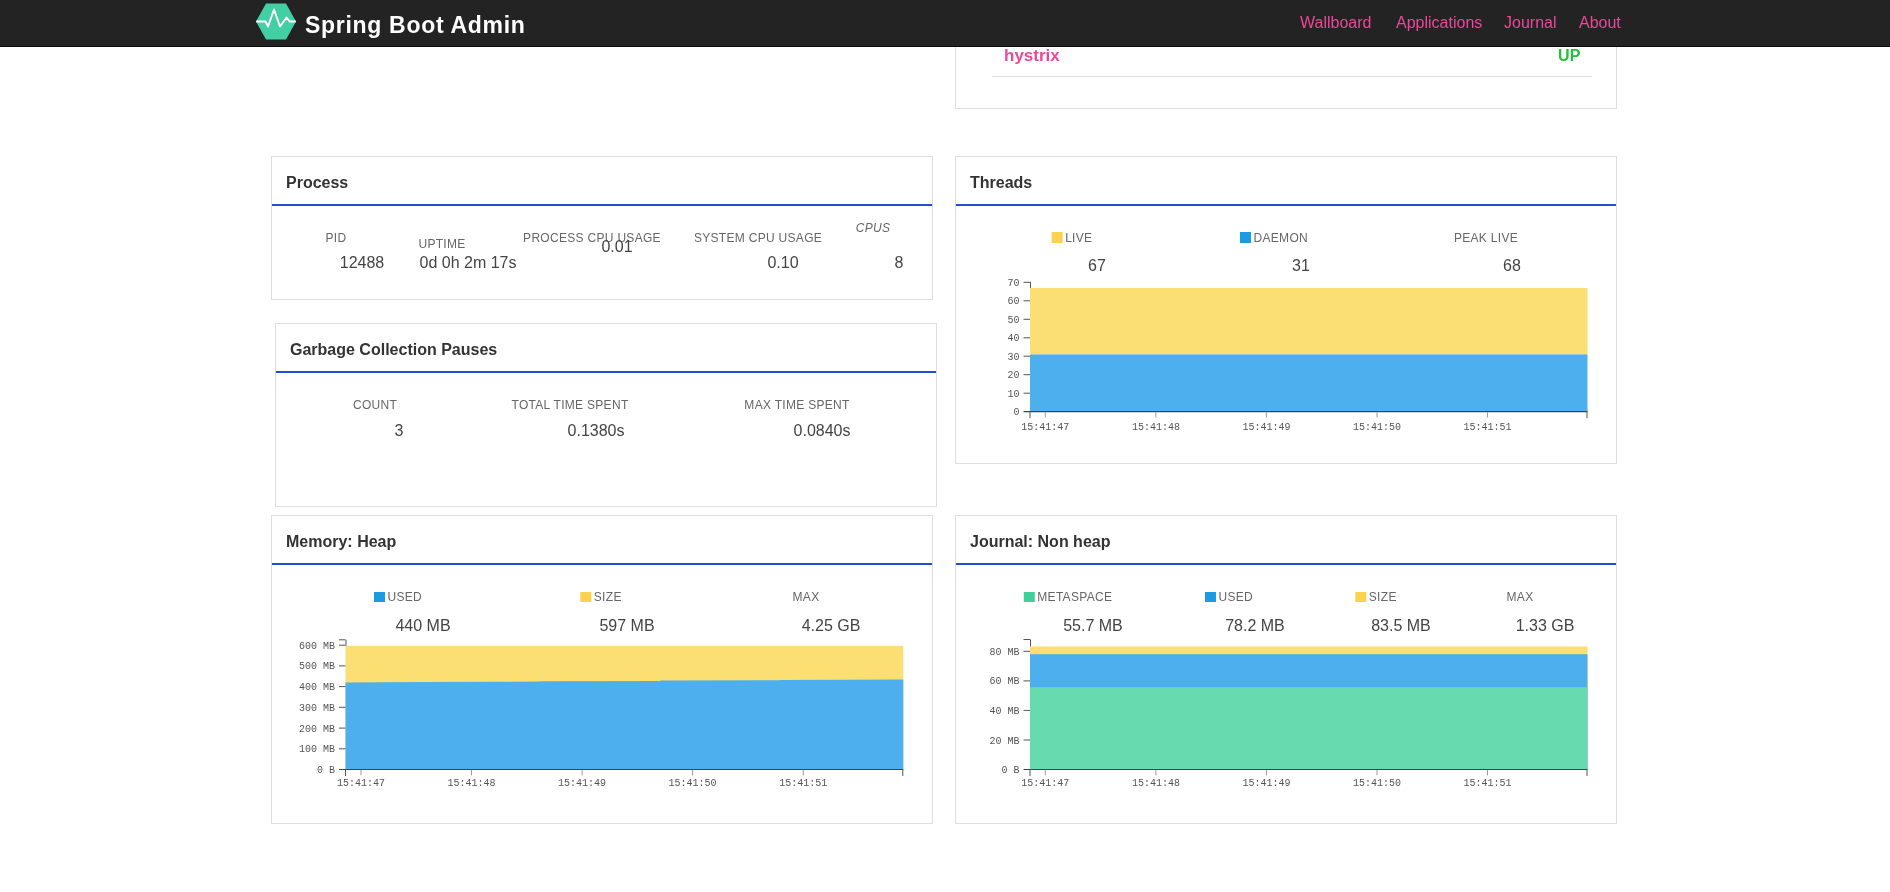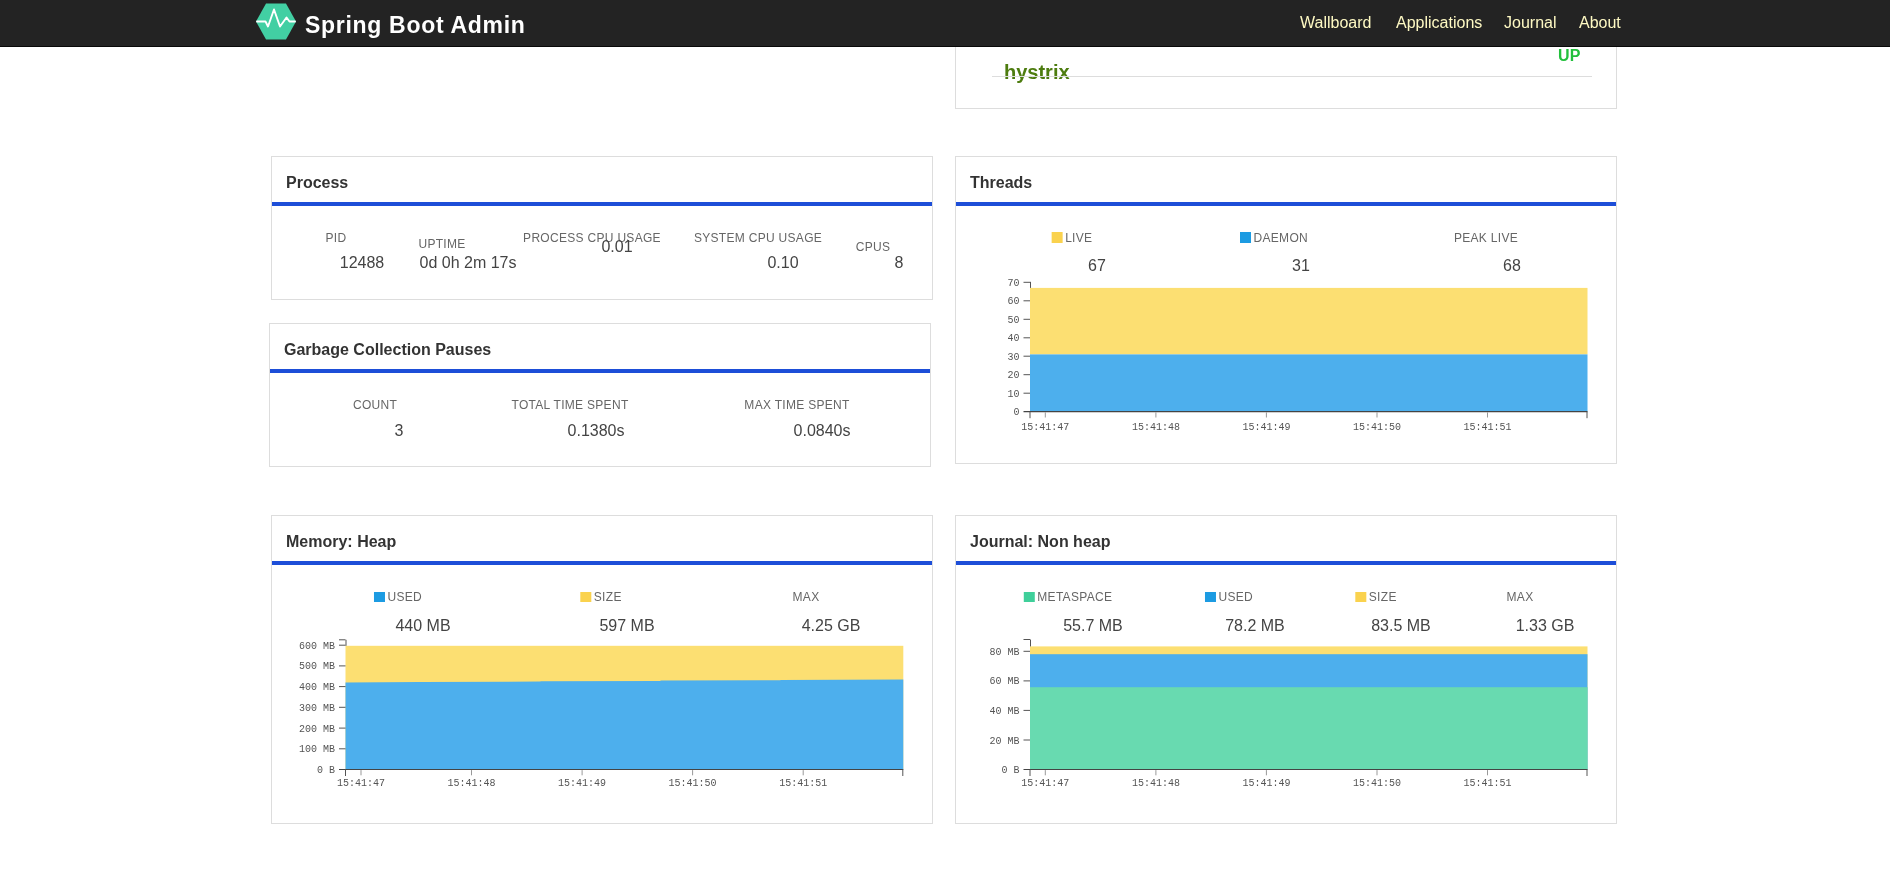--- a/index.html
+++ b/index.html
@@ -1,44 +1,44 @@
 <!DOCTYPE html>
 <html><head>
 <meta charset="utf-8">
 <style>
 * { margin:0; padding:0; box-sizing:border-box; }
 html,body { width:1890px; height:892px; background:#fff; font-family:"Liberation Sans",sans-serif; position:relative; overflow:hidden; }
 nav { position:absolute; left:0; top:0; width:1890px; height:47px; background:#232323; border-bottom:1px solid #090909; z-index:10; }
 .brand { position:absolute; left:305px; top:3px; line-height:44px; font-size:23px; font-weight:bold; letter-spacing:0.7px; color:#fff; white-space:nowrap; }
-.nl { position:absolute; top:0; line-height:45px; font-size:16px; color:#fef9c3; white-space:nowrap; }
+.nl { position:absolute; top:0; line-height:45px; font-size:16px; color:#ec4899; white-space:nowrap; }
 .panel { position:absolute; background:#fff; border:1px solid #ddd; z-index:1; }
-.ph { position:absolute; left:0; top:0; right:0; height:49px; border-bottom:4px solid #1d4ed8; }
+.ph { position:absolute; left:0; top:0; right:0; height:49px; border-bottom:2px solid #1d4ed8; }
 .pt { position:absolute; left:14px; top:2px; line-height:48px; font-size:16px; font-weight:bold; color:#333; white-space:nowrap; }
 .lab { position:absolute; transform:translateX(-50%); font-size:12px; line-height:14px; color:#666; letter-spacing:0.3px; white-space:nowrap; z-index:4; }
 .val { position:absolute; transform:translateX(-50%); font-size:16px; line-height:19px; color:#444; white-space:nowrap; z-index:4;margin-left:25px; }
 .sw { display:inline-block; width:10.5px; height:10.5px; margin-right:3px; vertical-align:-1px; }
 #chartsvg { position:absolute; left:0; top:0; z-index:3; }
 .sep { position:absolute; height:1px; background:#ddd; z-index:4; }
-.hysname { position:absolute; left:1004px; top:62px; line-height:20px; font-size:20px; font-weight:bold; color:#4d7c0f; z-index:4; }
+.hysname { position:absolute; left:1004px; top:46px; line-height:20px; font-size:17px; font-weight:bold; color:#ec4899; z-index:4; }
 .hysup { position:absolute; left:1558px; top:46.5px; line-height:17px; font-size:16px; font-weight:bold; color:#22c03c; letter-spacing:0.3px; z-index:4; }
 </style>
 </head>
 <body>
 
 <div class="panel" style="left:955px; top:-32px; width:662px; height:141px;"></div>
 <div class="hysname">hystrix</div>
 <div class="hysup">UP</div>
 <div class="sep" style="left:992px; top:76px; width:600px;"></div>
 
 <div class="panel" style="left:271px; top:156px; width:662px; height:144px;">
   <div class="ph">
       <span class="pt">Process</span>
     </div>
 </div>
-<div class="panel" style="left:269px; top:323px; width:662px; height:144px;">
+<div class="panel" style="left:275px; top:323px; width:662px; height:184px;">
   <div class="ph">
       <span class="pt">Garbage Collection Pauses</span>
     </div>
 </div>
 <div class="panel" style="left:955px; top:156px; width:662px; height:308px;">
   <div class="ph">
       <span class="pt">Threads</span>
     </div>
 </div>
 <div class="panel" style="left:271px; top:515px; width:662px; height:309px;">
@@ -53,21 +53,21 @@
 </div>
 
 <div class="lab" style="left:336px; top:230.5px;">PID</div>
 <div class="val" style="left:337px; top:253px;">12488</div>
 <div class="lab" style="left:442px; top:230.5px;margin-top:6px;">UPTIME</div>
 <div class="val" style="left:443px; top:253px;">0d 0h 2m 17s</div>
 <div class="lab" style="left:592px; top:230.5px;">PROCESS CPU USAGE</div>
 <div class="val" style="left:592px; top:237px;">0.01</div>
 <div class="lab" style="left:758px; top:230.5px;">SYSTEM CPU USAGE</div>
 <div class="val" style="left:758px; top:253px;">0.10</div>
-<div class="lab" style="left:873px; top:240px;">CPUS</div>
+<div class="lab" style="left:873px; top:221px;font-style:italic;">CPUS</div>
 <div class="val" style="left:874px; top:253px;">8</div>
 
 <div class="lab" style="left:375px; top:397.5px;">COUNT</div>
 <div class="val" style="left:374px; top:421px;">3</div>
 <div class="lab" style="left:570px; top:397.5px;">TOTAL TIME SPENT</div>
 <div class="val" style="left:571px; top:421px;">0.1380s</div>
 <div class="lab" style="left:797px; top:397.5px;">MAX TIME SPENT</div>
 <div class="val" style="left:797px; top:421px;">0.0840s</div>
 
 <div class="lab" style="left:1072px; top:230.5px;"><span class="sw" style="background:#fad24e"></span>LIVE</div>

